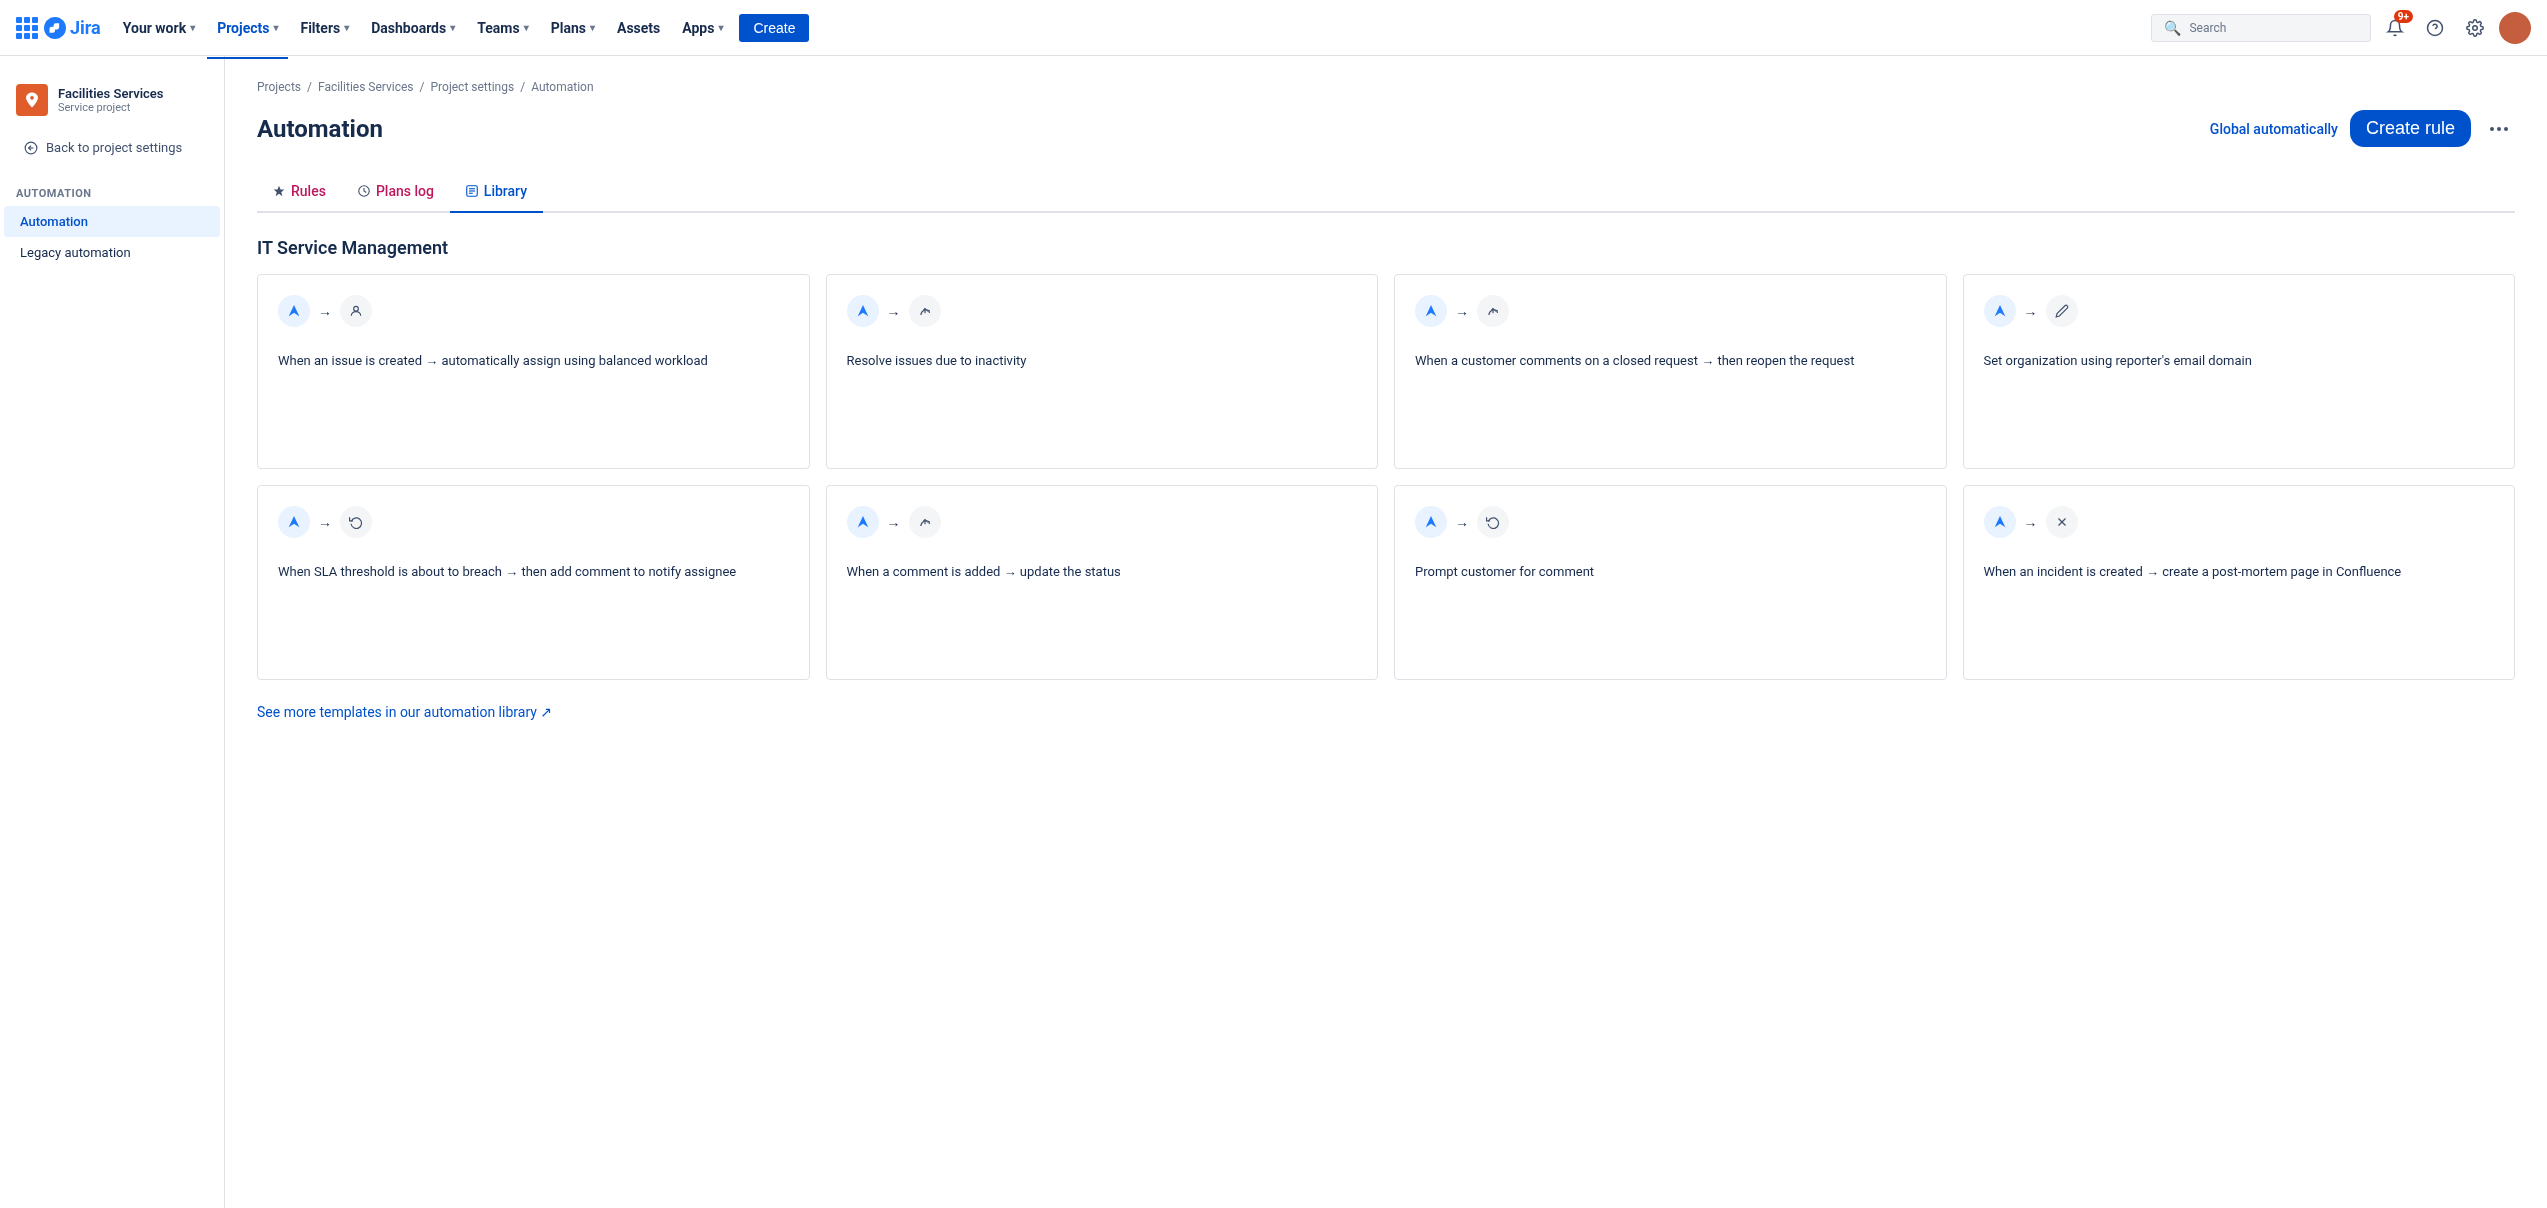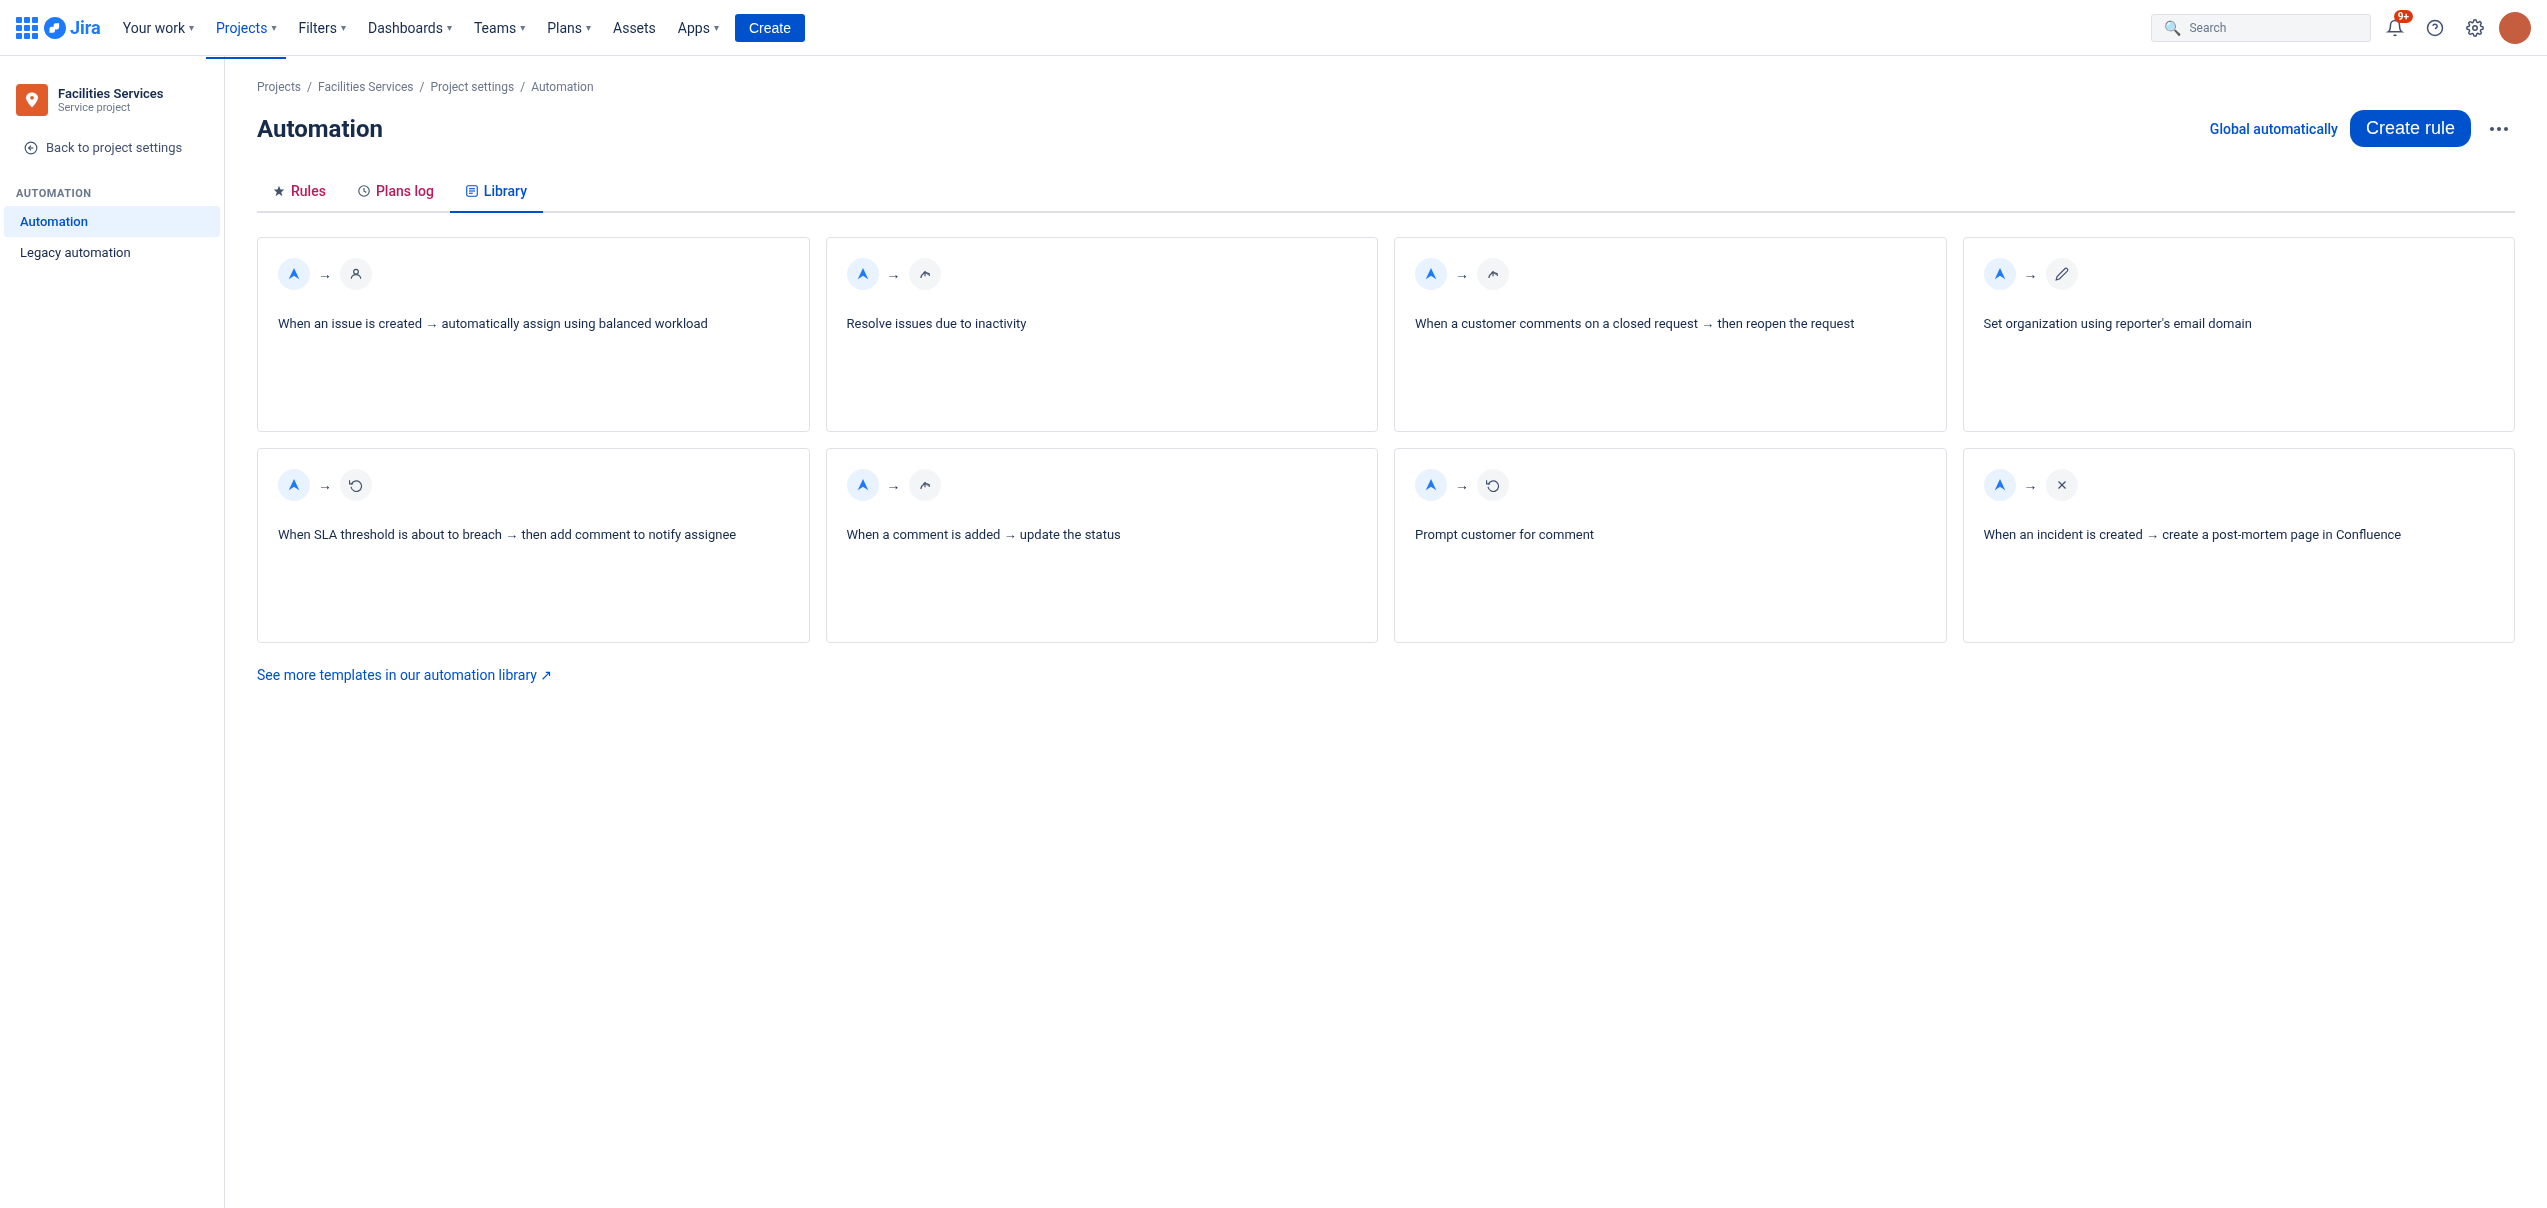--- a/index.html
+++ b/index.html
@@ -13,21 +13,21 @@
     }
     .nav-logo { display: flex; align-items: center; gap: 6px; margin-right: 8px; cursor: pointer; }
     .nav-logo-grid { display: grid; grid-template-columns: repeat(3,6px); grid-template-rows: repeat(3,6px); gap: 2px; }
     .nav-logo-dot { width: 6px; height: 6px; background: #1d7afc; border-radius: 1px; }
     .nav-logo-icon { display: flex; align-items: center; gap: 4px; color: #1d7afc; font-weight: 700; font-size: 18px; }
     .nav-logo-icon svg { width: 22px; height: 22px; }
     .nav-items { display: flex; align-items: center; gap: 2px; }
     .nav-item {
       display: flex; align-items: center; gap: 4px;
       padding: 6px 10px; border-radius: 3px; cursor: pointer;
-      font-size: 14px; color: #172b4d; font-weight: 400;
+      font-size: 14px; color: #172b4d; font-weight: 700;
       white-space: nowrap;
     }
     .nav-item-projects { color: #0052cc; position: relative; }
     .nav-item-projects::after { content: ''; position: absolute; bottom: -17px; left: 0; right: 0; height: 2px; background: #0052cc; }
     .nav-chevron { font-size: 10px; color: #6b778c; }
     .nav-create-btn {
       background: #0052cc; color: #fff; border: none; border-radius: 3px;
       padding: 6px 14px; font-size: 14px; font-weight: 500; cursor: pointer;
       margin-left: 4px;
     }
@@ -312,20 +312,21 @@
             <rect x="1" y="1" width="14" height="14" rx="2"></rect>
             <line x1="4" y1="5" x2="12" y2="5"></line>
             <line x1="4" y1="8" x2="12" y2="8"></line>
             <line x1="4" y1="11" x2="9" y2="11"></line>
           </svg>
         <span style="color:#0052cc">Library</span>
       </div>
     </div>
 
     
+    <div class="section-title">IT Service Management</div>
 
     
     <div class="cards-grid">
 
       <div class="card">
         <div class="card-icon-row">
           <div class="card-trigger-icon">
             <svg width="14" height="14" viewBox="0 0 16 16" fill="#1d7afc">
                 <polygon points="8,1 14,14 8,10 2,14"></polygon>
               </svg>

